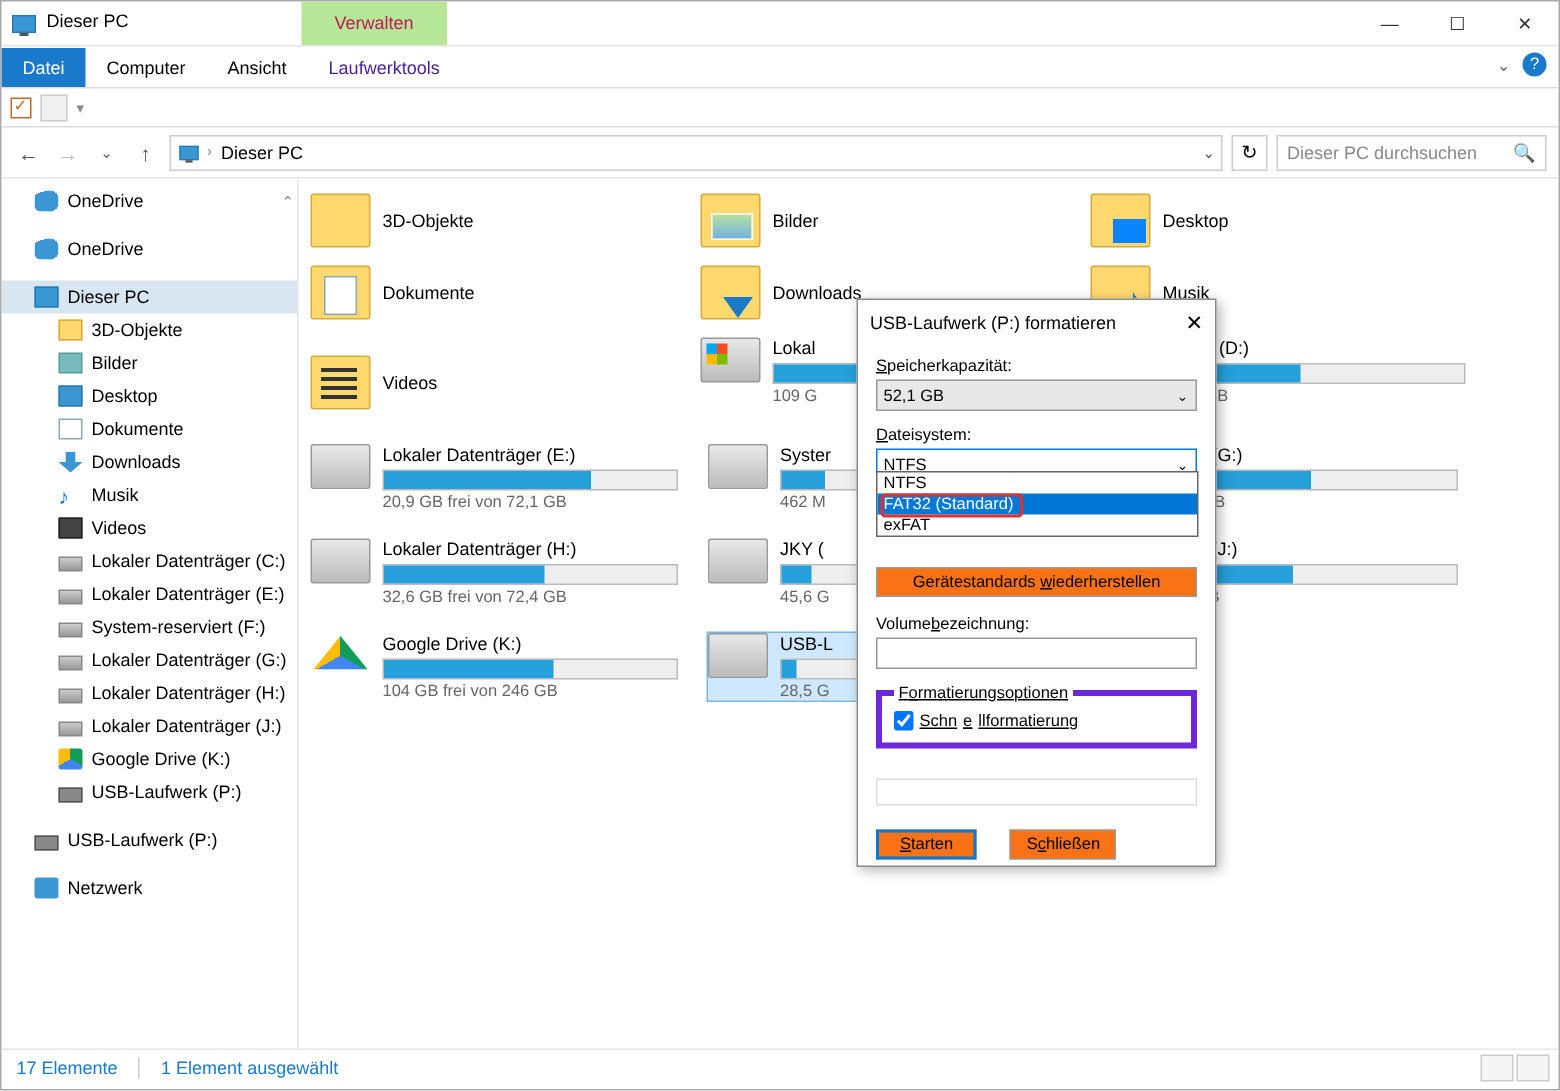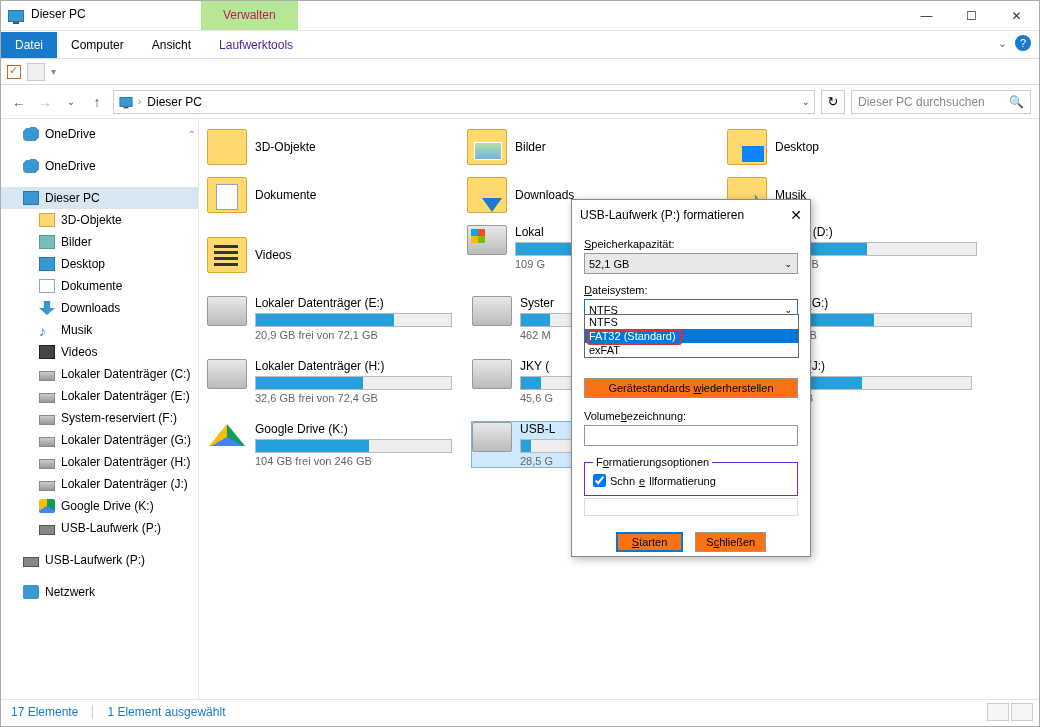--- a/index.html
+++ b/index.html
@@ -87,26 +87,26 @@
 .dlg-select { width: 100%; height: 21px; border: 1px solid #999; background: #e8e8e8; font-size: 11px; padding: 0 4px; margin-bottom: 10px; position: relative; display: flex; align-items: center; }
 .dlg-select .arr { position: absolute; right: 5px; font-size: 9px; }
 .dlg-select.open { background: #fff; border: 1px solid #0078d7; }
 .dropdown-list { position: absolute; left: 12px; top: 114px; width: 215px; border: 1px solid #666; background: #fff; z-index: 101; font-size: 11px; }
 .dd-opt { padding: 1px 4px; }
 .dd-opt.sel { background: #0078d7; color: #fff; }
 .dd-highlight { position: absolute; border: 2px solid #e03030; border-radius: 3px; pointer-events: none; }
 .dlg-btn { border: 1px solid #999; background: #f97316; font-size: 11px; padding: 3px 10px; cursor: pointer; }
 .dlg-btn.primary { border: 2px solid #0078d7; padding: 2px 14px; }
 .dlg-input { width: 100%; height: 21px; border: 1px solid #999; margin-bottom: 10px; }
-.dlg-fieldset { border: 1px solid #6d28d9; padding: 6px 8px 8px; margin-bottom: 2px; }
+.dlg-fieldset { border: 4px solid #6d28d9; padding: 6px 8px 8px; margin-bottom: 20px; text-decoration: underline; }
 .dlg-legend { font-size: 11px; padding: 0 3px; }
 .dlg-check { display: flex; align-items: center; gap: 4px; font-size: 11px; }
 .dlg-check input { width: 13px; height: 13px; }
 .dlg-empty { height: 18px; border: 1px solid #ddd; margin-bottom: 12px; }
-.dlg-actions { display: flex; justify-content: center; gap: 12px; padding-top: 4px; }
+.dlg-actions { display: flex; justify-content: flex-start; gap: 22px; padding-top: 4px; }
 </style>
 </head>
 <body>
 
 <div class="titlebar">
   <div class="icon-slot">
       <div class="pc-icon"></div>
     </div>
   <div class="title">Dieser PC</div>
   <div class="manage">Verwalten</div>

